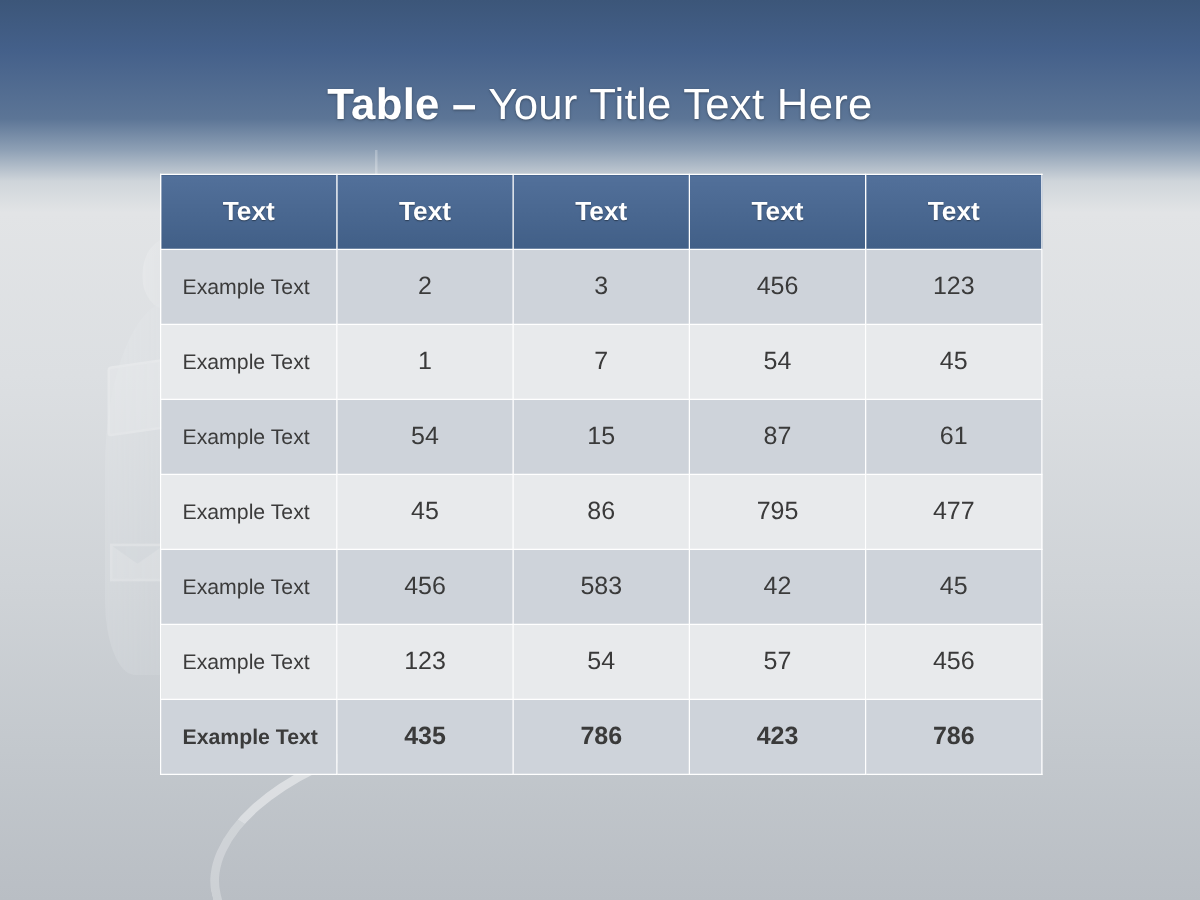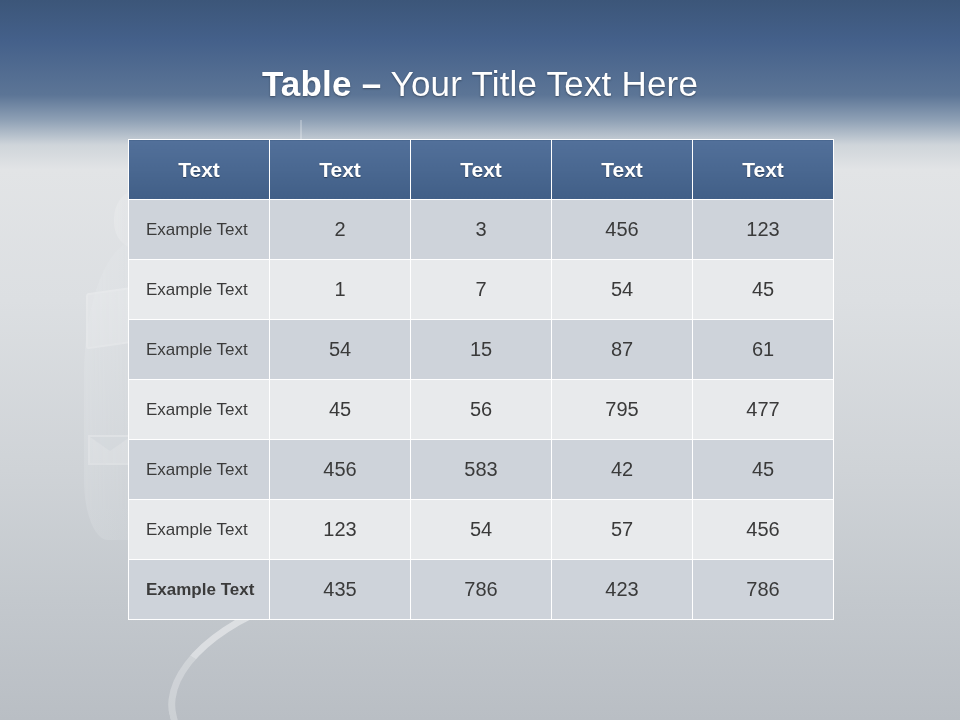--- a/index.html
+++ b/index.html
@@ -167,21 +167,21 @@
     color: #3b3b3b;
   }
   tr.band-dark td {
     background: #ced3da;
   }
   tr.band-light td {
     background: #e8eaec;
   }
   tr.total td {
     background: #ced3da;
-    font-weight: normal;
+    font-weight: bold;
   }
   tr.total td.label {
     font-weight: bold;
   }
 </style>
 </head>
 <body>
 
 <div class="slide">
 
@@ -234,21 +234,21 @@
         <tr class="band-dark">
           <td class="label">Example Text</td>
           <td>54</td>
           <td>15</td>
           <td>87</td>
           <td>61</td>
         </tr>
         <tr class="band-light">
           <td class="label">Example Text</td>
           <td>45</td>
-          <td>56</td>
+          <td>86</td>
           <td>795</td>
           <td>477</td>
         </tr>
         <tr class="band-dark">
           <td class="label">Example Text</td>
           <td>456</td>
           <td>583</td>
           <td>42</td>
           <td>45</td>
         </tr>

